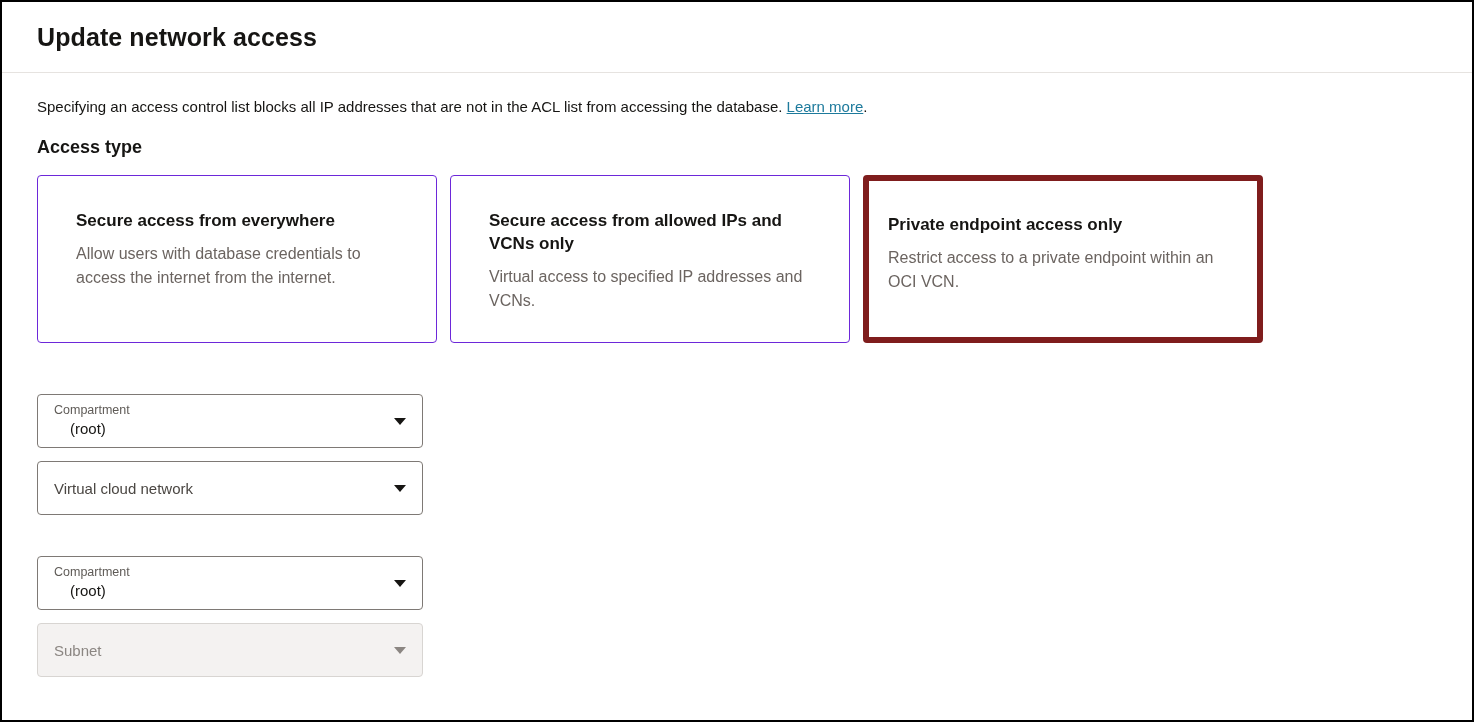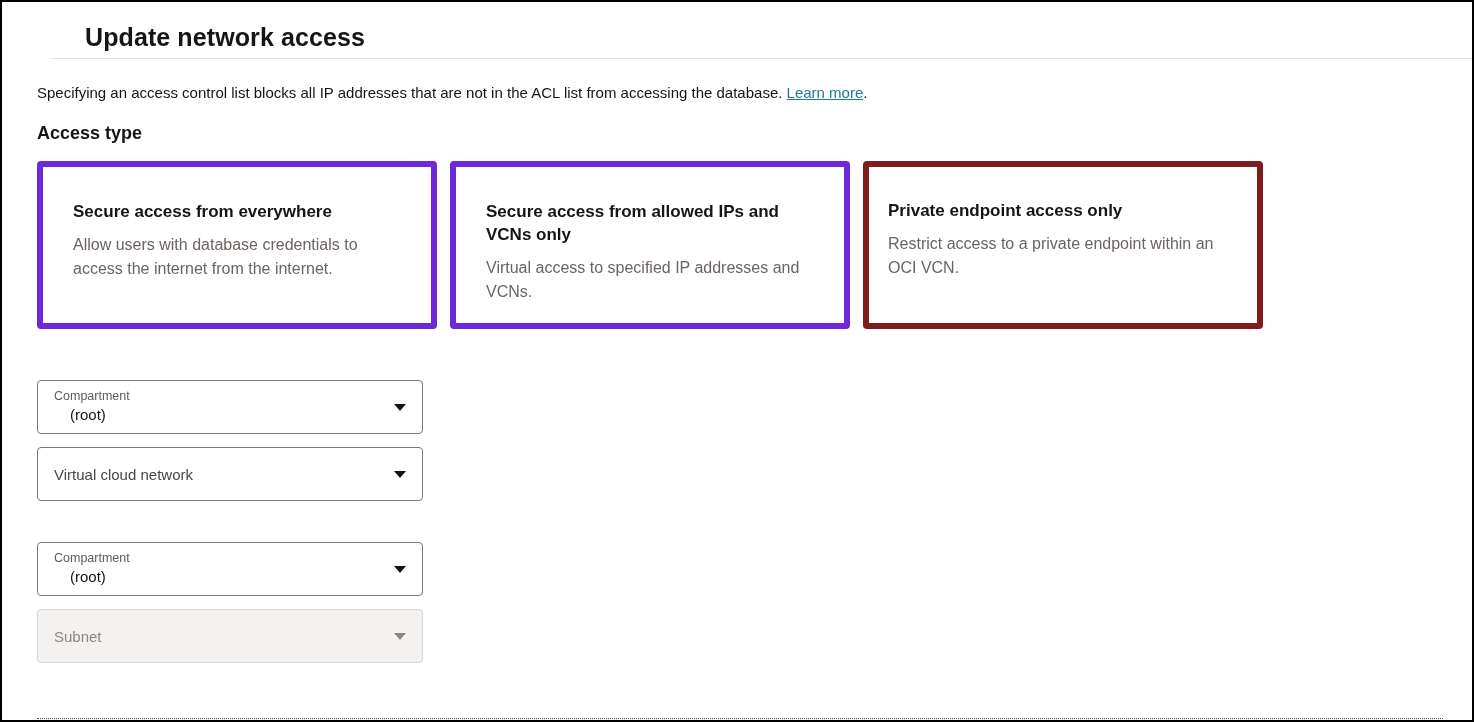--- a/index.html
+++ b/index.html
@@ -14,24 +14,23 @@
     height: 722px;
     border: 2px solid #000000;
     background: #ffffff;
     display: flex;
     flex-direction: column;
     overflow: hidden;
   }
   
   .dialog-header {
     padding: 21px 35px 0 35px;
-    height: 57px;
+    height: 71px;
     border-bottom: 1px solid #e6e3e0;
     flex: 0 0 auto;
-    margin-left: 48px;
   }
   .dialog-title {
     font-size: 25px;
     font-weight: 700;
     letter-spacing: 0.1px;
     color: #161513;
   }
   
   .dialog-body {
     flex: 1 1 auto;
@@ -55,24 +54,24 @@
   }
   
   .card-row {
     margin-top: 17px;
     display: flex;
     gap: 13px;
   }
   .access-card {
     width: 400px;
     height: 168px;
-    border: 6px solid #6d28d9;
+    border: 1px solid #6d28d9;
     border-radius: 4px;
     background: #ffffff;
-    padding: 34px 30px 0 30px;
+    padding: 34px 30px 0 38px;
     cursor: pointer;
   }
   .access-card.selected {
     border: 6px solid #7f1d1d;
     padding: 33px 29px 0 19px;
   }
   .access-card h3 {
     font-size: 17px;
     font-weight: 700;
     color: #161513;

